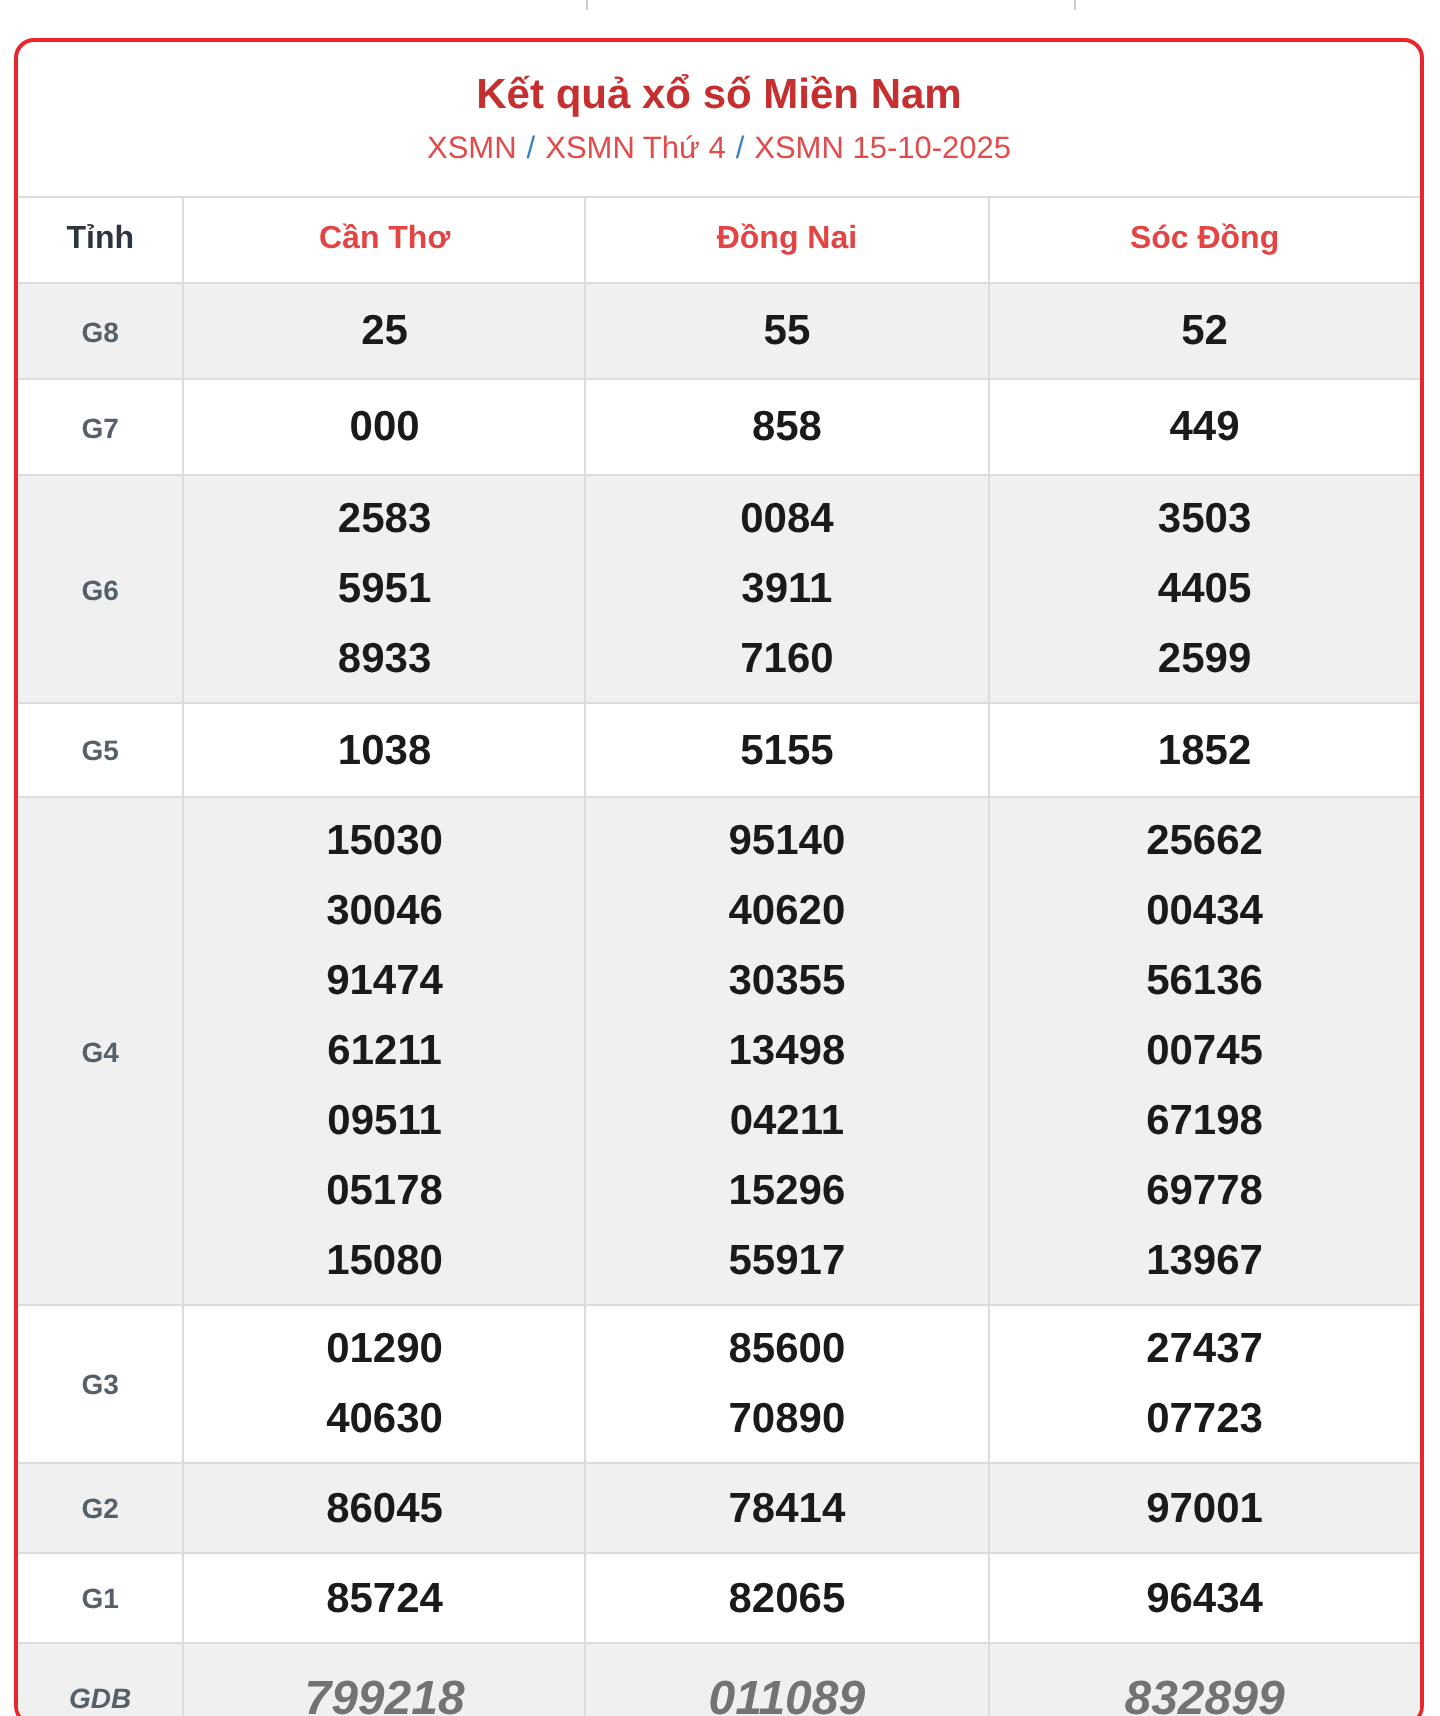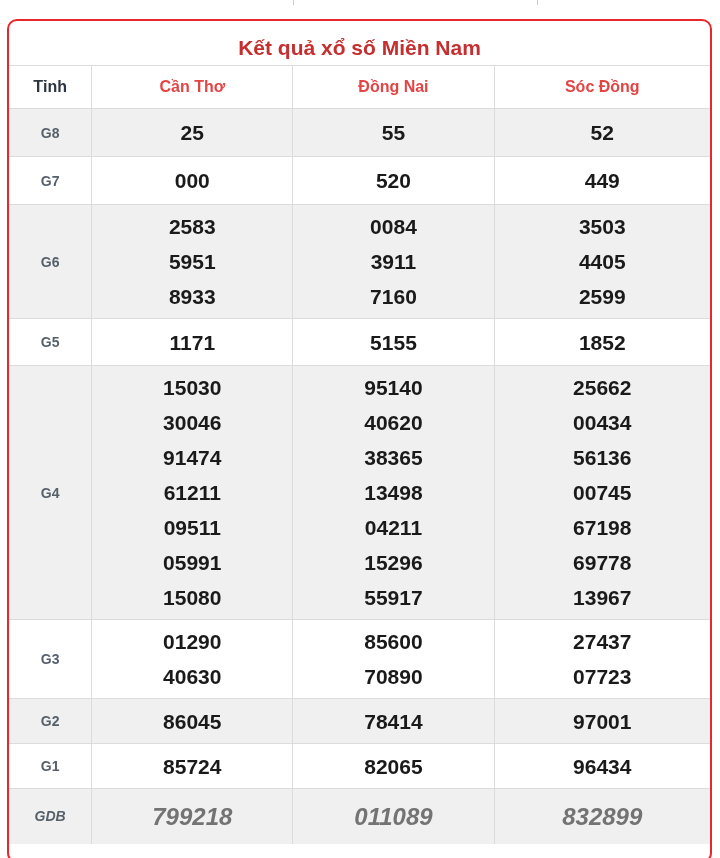--- a/index.html
+++ b/index.html
@@ -96,20 +96,23 @@
 </style>
 </head>
 <body>
 
 <div class="tick" style="left:293px"></div>
 <div class="tick" style="left:537px"></div>
 
 <div class="card">
   <div class="card-header">
     <h1 class="page-title">Kết quả xổ số Miền Nam</h1>
+    <div class="breadcrumb">
+      <a>XSMN</a><span class="sep">/</span><a>XSMN Thứ 4</a><span class="sep">/</span><a>XSMN 15-10-2025</a>
+    </div>
   </div>
 
   <table class="results">
     <colgroup>
       <col class="c-label">
         <col class="c-prov1">
         <col class="c-prov2">
         <col class="c-prov3">
     </colgroup>
     <thead>
@@ -132,21 +135,21 @@
         <td class="val">
             <div class="num">52</div>
           </td>
       </tr>
       <tr class="h48">
         <td class="lbl">G7</td>
         <td class="val">
             <div class="num">000</div>
           </td>
         <td class="val">
-            <div class="num">520</div>
+            <div class="num">858</div>
           </td>
         <td class="val">
             <div class="num">449</div>
           </td>
       </tr>
       <tr class="alt">
         <td class="lbl">G6</td>
         <td class="val">
           <div class="num">2583</div>
           <div class="num">5951</div>
@@ -159,44 +162,44 @@
         </td>
         <td class="val">
           <div class="num">3503</div>
           <div class="num">4405</div>
           <div class="num">2599</div>
         </td>
       </tr>
       <tr class="h47">
         <td class="lbl">G5</td>
         <td class="val">
-            <div class="num">1171</div>
+            <div class="num">1038</div>
           </td>
         <td class="val">
             <div class="num">5155</div>
           </td>
         <td class="val">
             <div class="num">1852</div>
           </td>
       </tr>
       <tr class="alt">
         <td class="lbl">G4</td>
         <td class="val">
           <div class="num">15030</div>
           <div class="num">30046</div>
           <div class="num">91474</div>
           <div class="num">61211</div>
           <div class="num">09511</div>
-          <div class="num">05991</div>
+          <div class="num">05178</div>
           <div class="num">15080</div>
         </td>
         <td class="val">
           <div class="num">95140</div>
           <div class="num">40620</div>
-          <div class="num">38365</div>
+          <div class="num">30355</div>
           <div class="num">13498</div>
           <div class="num">04211</div>
           <div class="num">15296</div>
           <div class="num">55917</div>
         </td>
         <td class="val">
           <div class="num">25662</div>
           <div class="num">00434</div>
           <div class="num">56136</div>
           <div class="num">00745</div>

